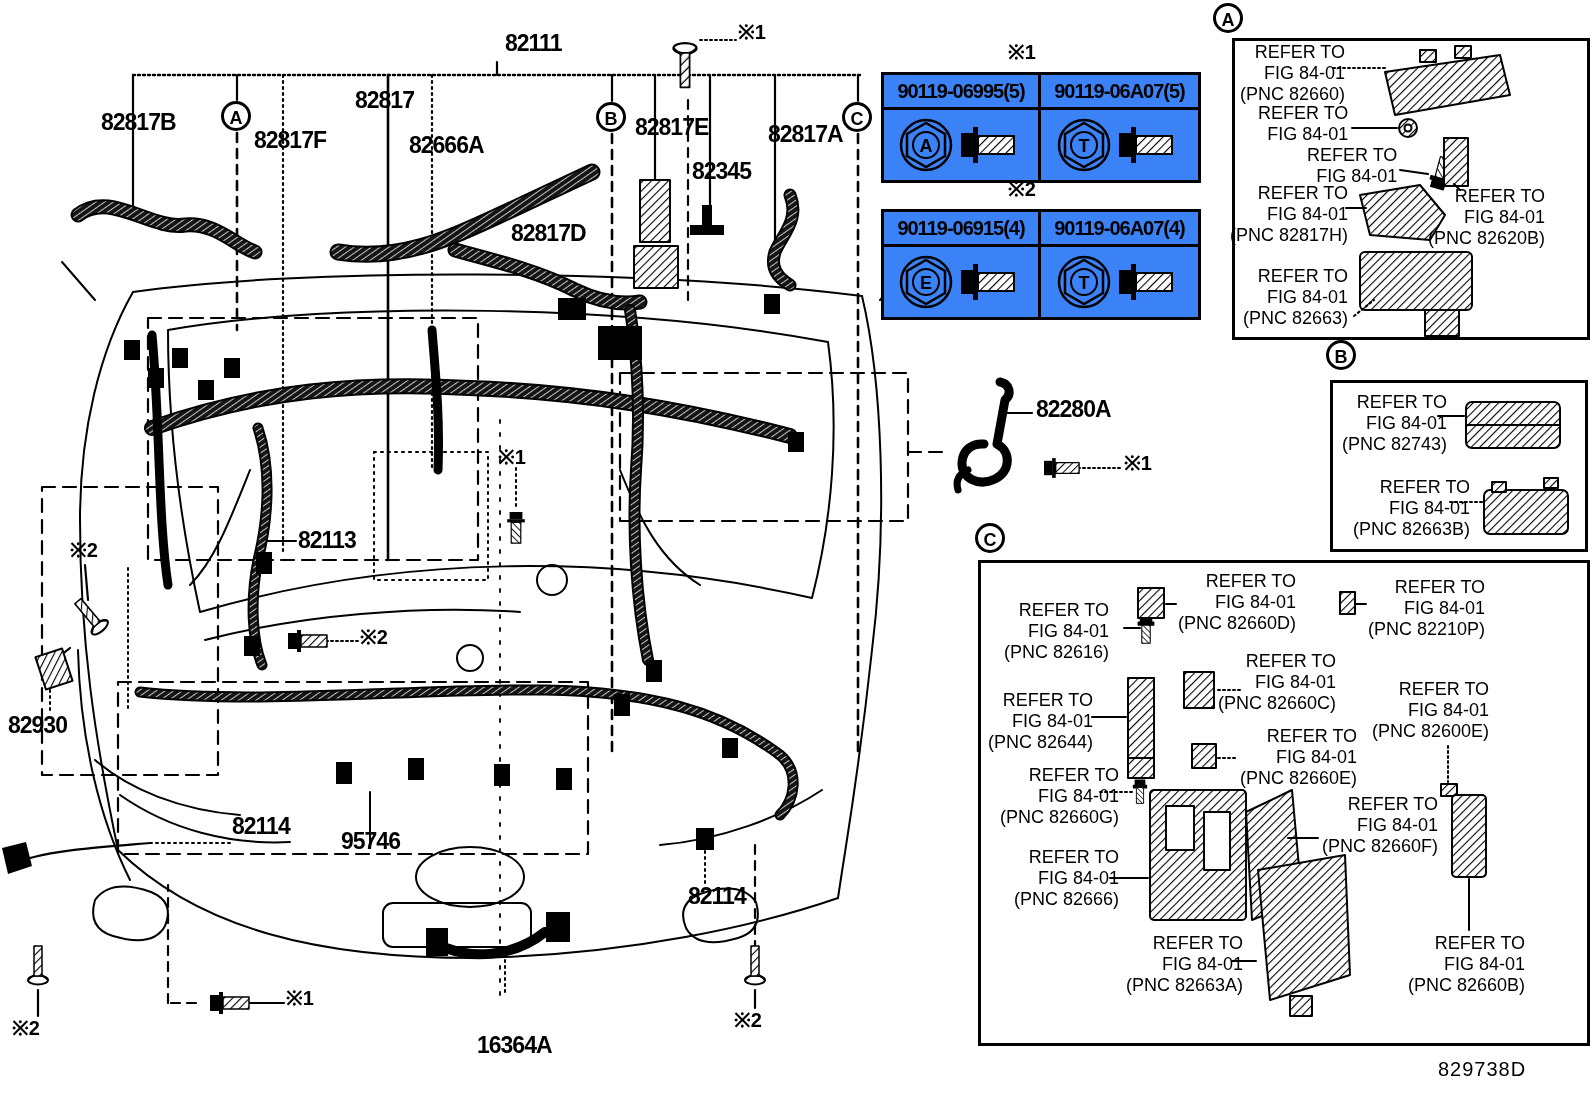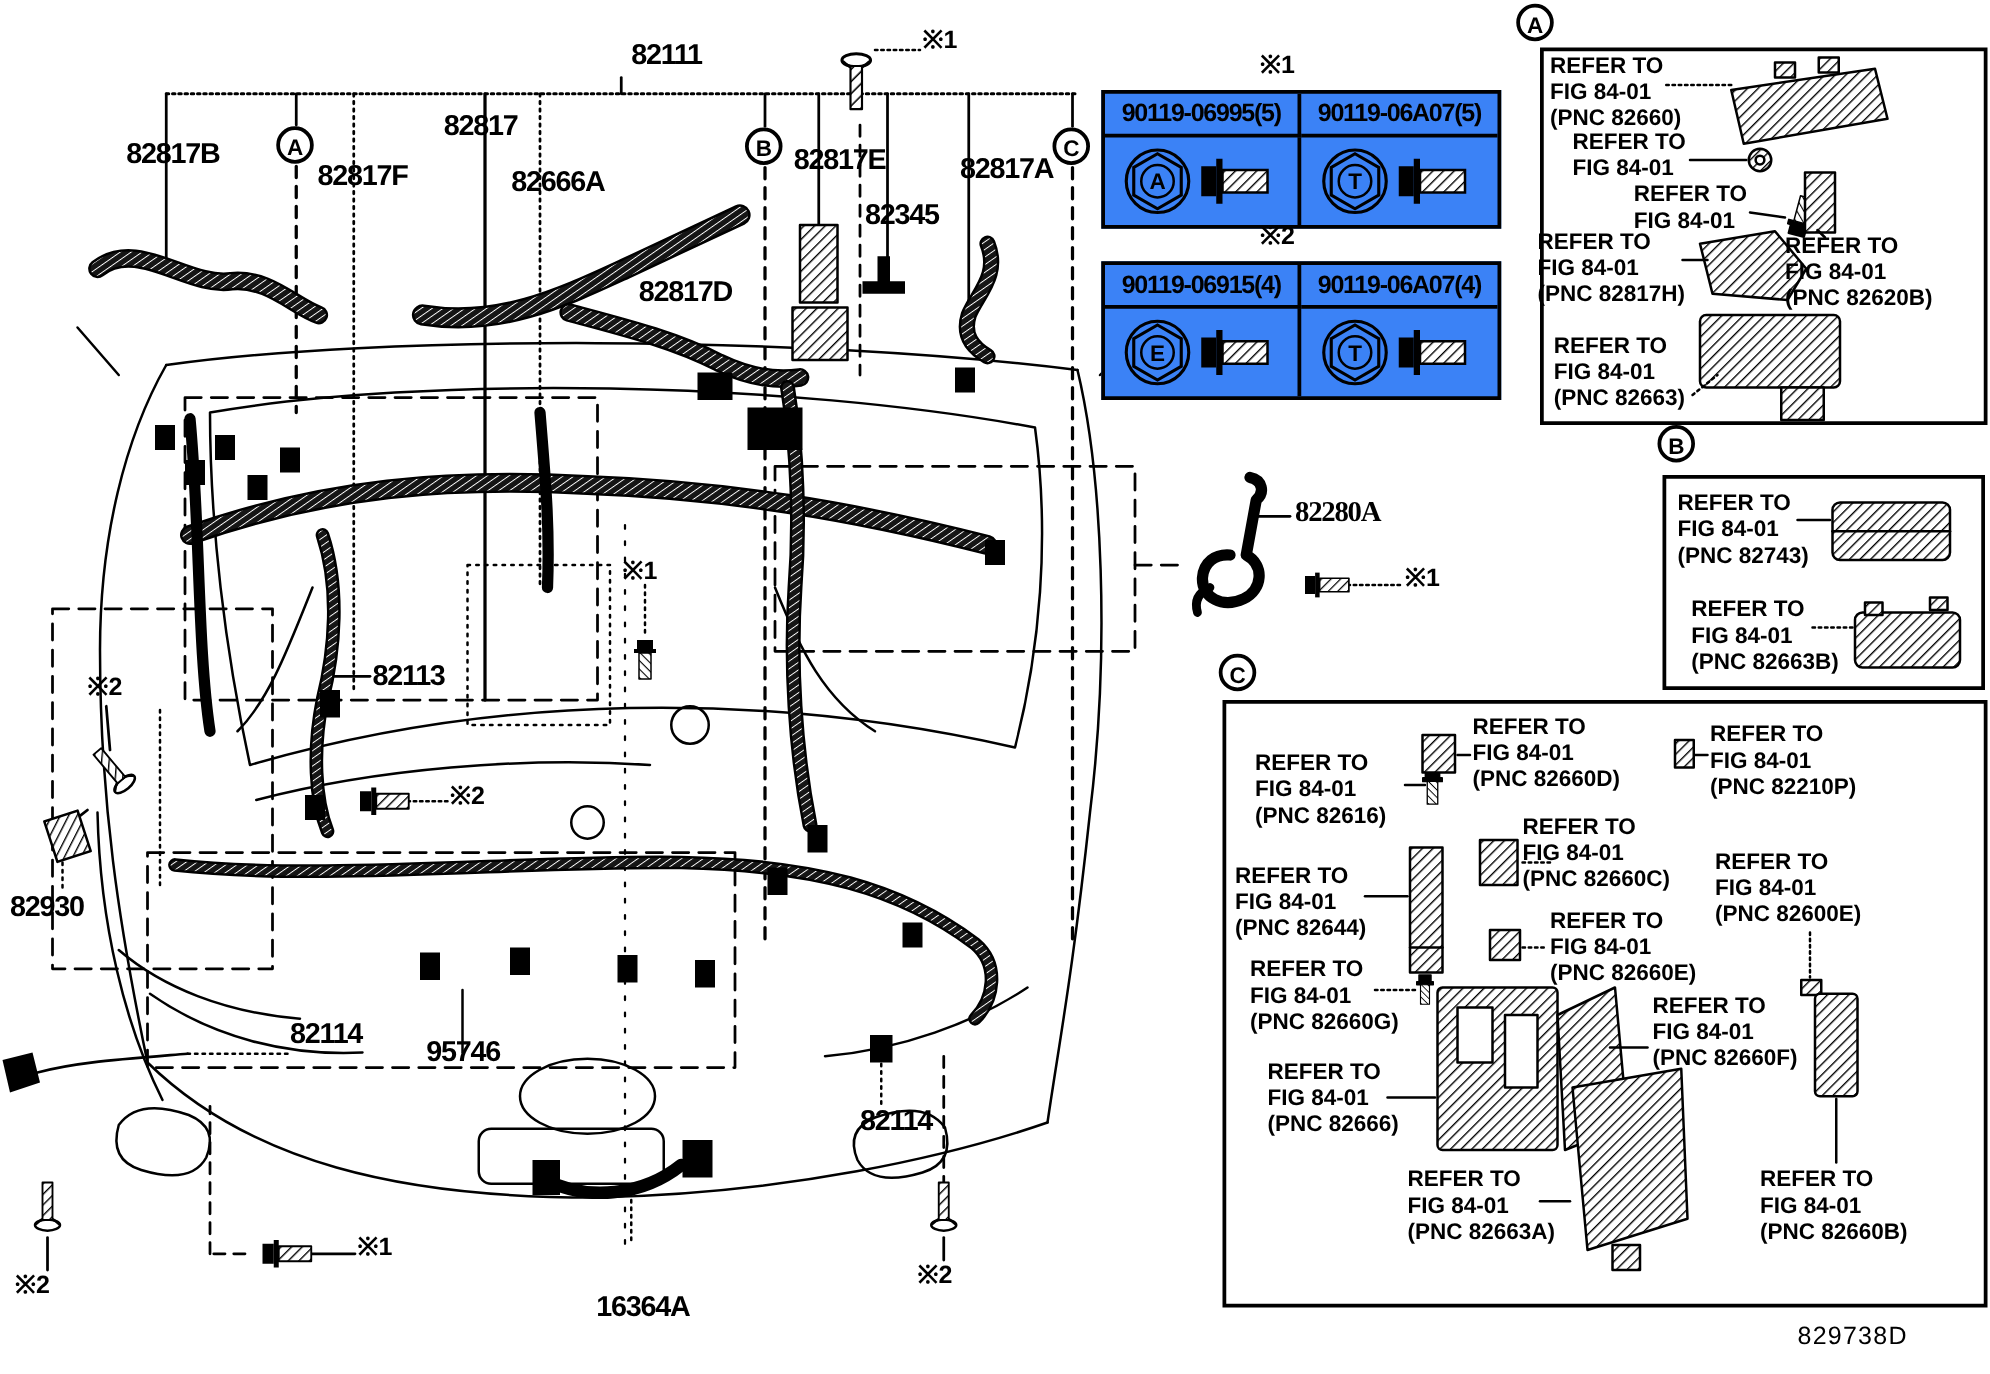--- a/index.html
+++ b/index.html
@@ -4,21 +4,21 @@
 <style>
   html,body{margin:0;padding:0;background:#fff;}
   #stage{position:relative;width:1592px;height:1099px;background:#fff;overflow:hidden;
          font-family:"Liberation Sans",sans-serif;color:#000;}
   #art{position:absolute;left:0;top:0;width:1592px;height:1099px;}
   .plabel{position:absolute;font-weight:bold;font-size:23px;letter-spacing:-1px;white-space:nowrap;line-height:1;}
   .marker{position:absolute;font-weight:bold;font-size:20px;white-space:nowrap;line-height:1;}
   .cletter{position:absolute;width:30px;height:30px;border:3px solid #000;border-radius:50%;
            text-align:center;line-height:28px;font-weight:bold;font-size:18px;background:#fff;box-sizing:border-box;}
   .refbox{position:absolute;border:3px solid #000;box-sizing:border-box;background:transparent;}
-  .ref{position:absolute;font-weight:bold;font-size:18px;line-height:21px;white-space:nowrap;}
+  .ref{position:absolute;font-weight:normal;font-size:18px;line-height:21px;white-space:nowrap;text-align:right;}
   .ft{position:absolute;width:320px;border:3px solid #000;box-sizing:border-box;display:grid;grid-template-columns:1fr 1fr;background:#3b82f6;}
   .ft-h{border-bottom:3px solid #000;font-weight:bold;font-size:20px;letter-spacing:-1px;text-align:center;padding:5px 0 4px;}
   .ft-h.c1,.ft-b.c1{border-right:3px solid #000;}
   .ft-b{height:70px;display:flex;align-items:center;justify-content:center;}
   .boltletter{font-family:"Liberation Sans",sans-serif;font-weight:bold;font-size:18px;}
   .footer{position:absolute;font-size:20px;letter-spacing:1px;font-weight:normal;}
 </style>
 </head>
 <body>
 
@@ -257,21 +257,21 @@
   <div class="plabel" style="left:635px;top:116px;">82817E</div>
   <div class="plabel" style="left:692px;top:160px;">82345</div>
   <div class="plabel" style="left:768px;top:123px;">82817A</div>
   <div class="plabel" style="left:511px;top:222px;">82817D</div>
   <div class="plabel" style="left:298px;top:529px;">82113</div>
   <div class="plabel" style="left:8px;top:714px;">82930</div>
   <div class="plabel" style="left:232px;top:815px;">82114</div>
   <div class="plabel" style="left:341px;top:830px;">95746</div>
   <div class="plabel" style="left:688px;top:885px;">82114</div>
   <div class="plabel" style="left:477px;top:994px;margin-top:40px;">16364A</div>
-  <div class="plabel" style="left:1036px;top:398px;font-family:Liberation Serif, serif;">82280A</div>
+  <div class="plabel" style="left:1036px;top:398px;">82280A</div>
 
   <div class="marker" style="left:738px;top:22px;">※1</div>
   <div class="marker" style="left:498px;top:447px;">※1</div>
   <div class="marker" style="left:70px;top:540px;">※2</div>
   <div class="marker" style="left:360px;top:627px;">※2</div>
   <div class="marker" style="left:286px;top:988px;">※1</div>
   <div class="marker" style="left:12px;top:1018px;">※2</div>
   <div class="marker" style="left:734px;top:1010px;">※2</div>
   <div class="marker" style="left:1124px;top:453px;">※1</div>
 

